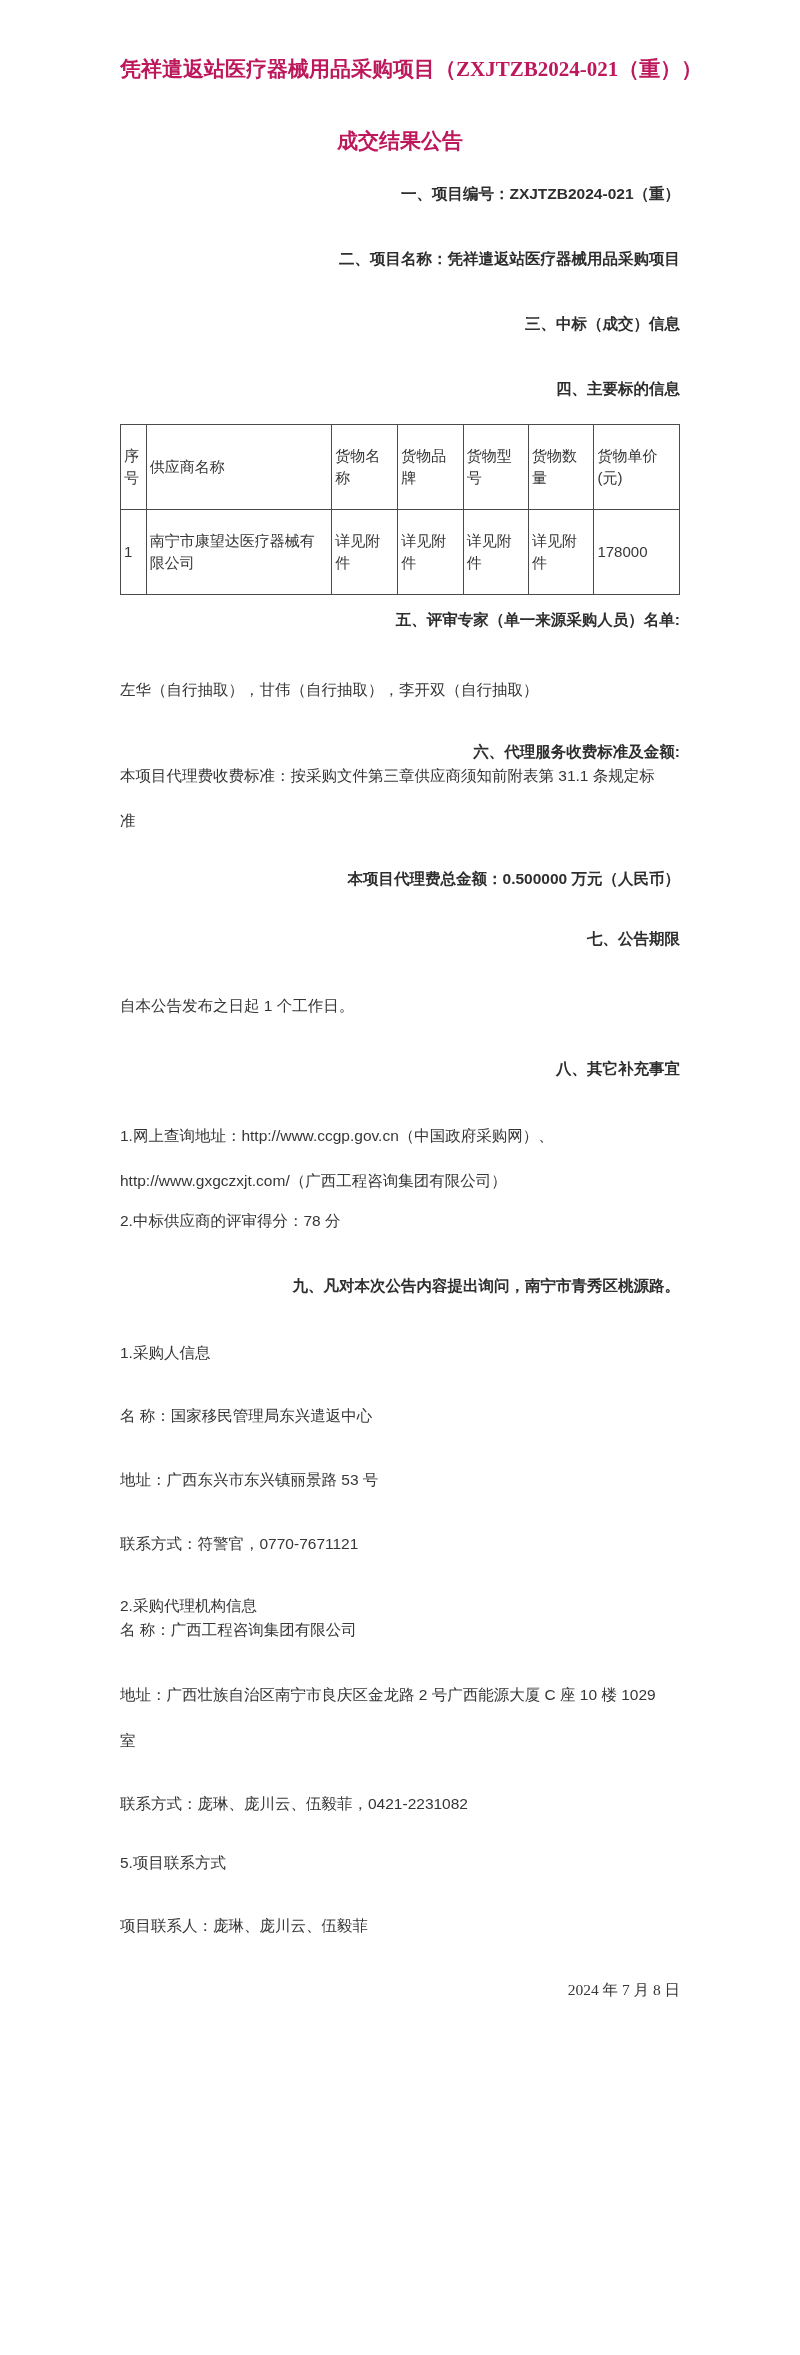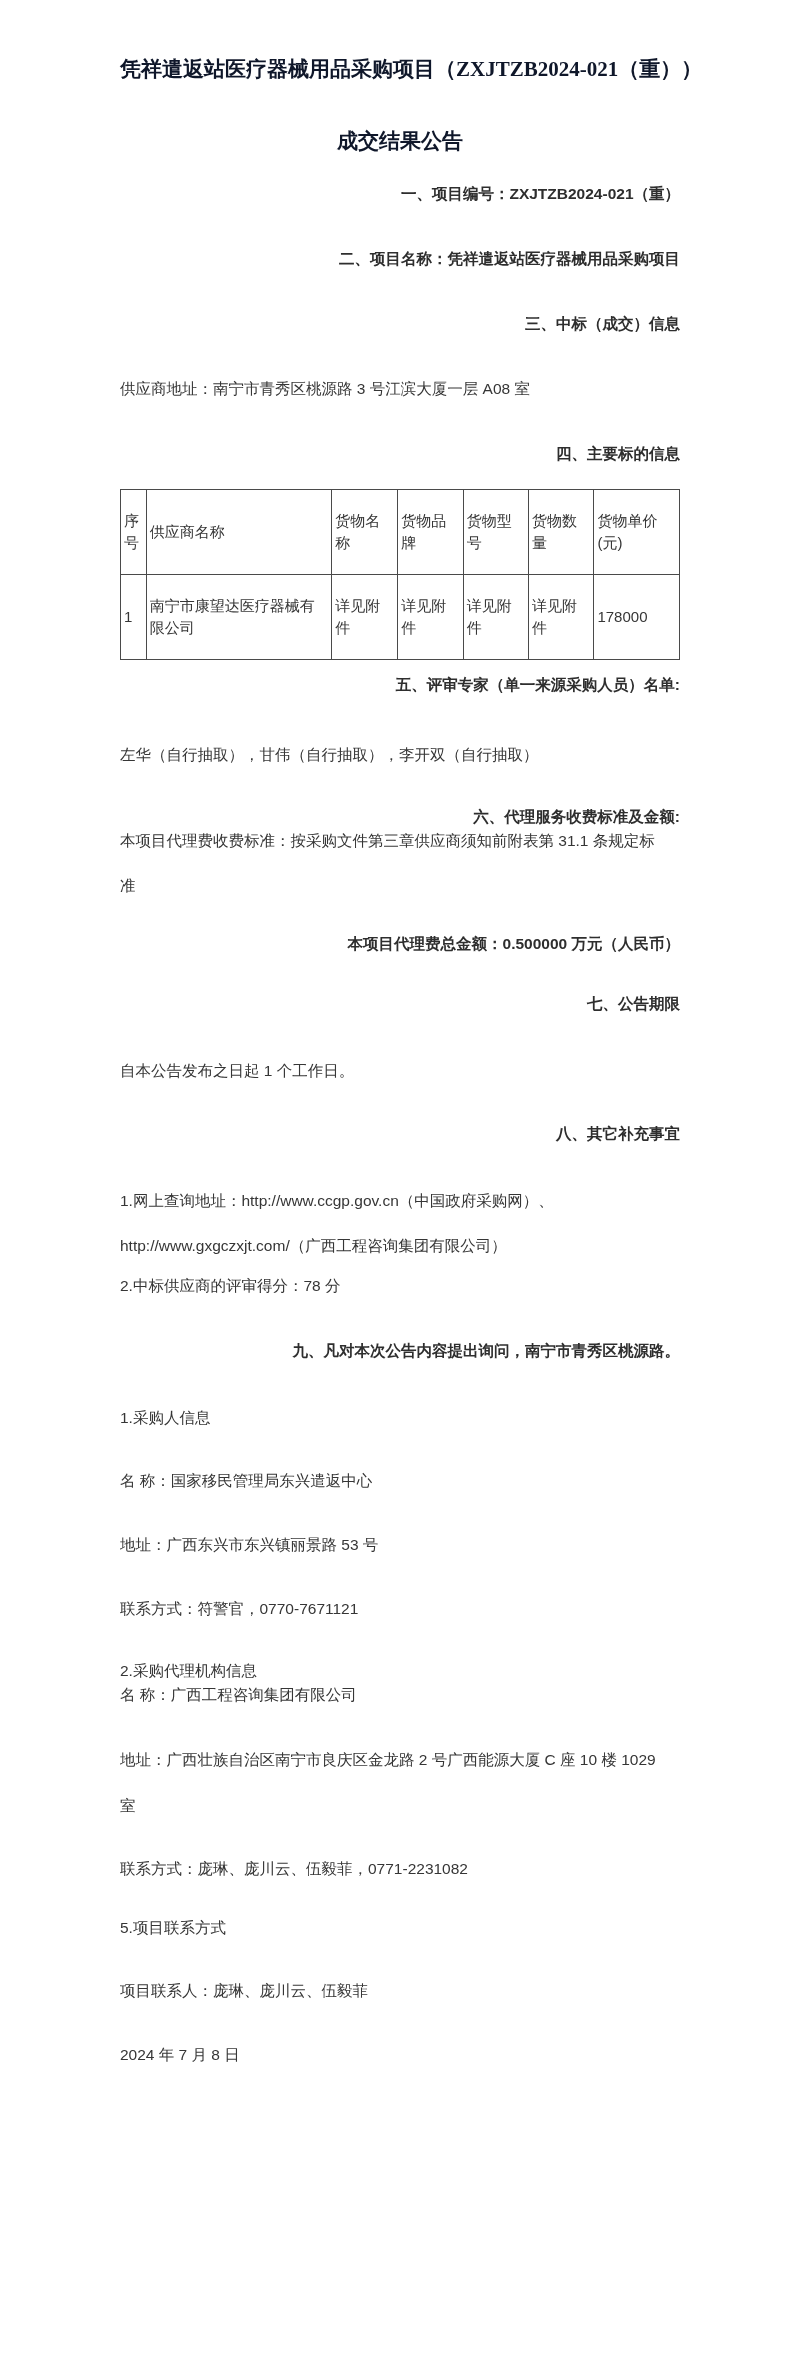--- a/index.html
+++ b/index.html
@@ -19,36 +19,37 @@
     min-height: 2355px;
     padding: 53px 120px 74px 120px;
     background: #ffffff;
   }
   .title {
     font-family: "Liberation Serif", serif;
     font-size: 21px;
     font-weight: 700;
     line-height: 32px;
     text-align: center;
-    color: #0f172a;
+    color: #be185d;
     white-space: nowrap;
   }
   .line {
     font-size: 15.5px;
     line-height: 24px;
     white-space: nowrap;
     color: #363636;
   }
   .h {
     font-weight: 700;
     color: #2e2e2e;
     text-align: right;
   }
   .right {
-    text-align: left;
+    text-align: right;
+    font-family: Liberation Serif, serif;
   }
   table.goods {
     width: 100%;
     border-collapse: collapse;
     table-layout: fixed;
     margin-top: 23px;
   }
   table.goods td {
     border: 1px solid #4a4a4a;
     padding: 2px 3px;
@@ -71,21 +72,20 @@
 <div class="doc">
 
   <div class="title">凭祥遣返站医疗器械用品采购项目（ZXJTZB2024-021（重））</div>
   <div class="title" style="margin-top:40px">成交结果公告</div>
 
   <div class="line h" style="margin-top:25px">一、项目编号：ZXJTZB2024-021（重）</div>
 
   <div class="line h" style="margin-top:41px">二、项目名称：凭祥遣返站医疗器械用品采购项目</div>
 
   <div class="line h" style="margin-top:41px">三、中标（成交）信息</div>
-  <div class="line" style="margin-top:41px">供应商地址：南宁市青秀区桃源路 3 号江滨大厦一层 A08 室</div>
 
   <div class="line h" style="margin-top:41px">四、主要标的信息</div>
 
   <table class="goods">
     <colgroup>
       <col style="width:4.6%">
       <col style="width:33.2%">
       <col style="width:11.8%">
       <col style="width:11.7%">
       <col style="width:11.7%">
@@ -135,19 +135,19 @@
 
   <div class="line h" style="margin-top:41px">九、凡对本次公告内容提出询问，南宁市青秀区桃源路。</div>
   <div class="line" style="margin-top:43px">1.采购人信息</div>
   <div class="line" style="margin-top:39px">名 称：国家移民管理局东兴遣返中心</div>
   <div class="line" style="margin-top:40px">地址：广西东兴市东兴镇丽景路 53 号</div>
   <div class="line" style="margin-top:40px">联系方式：符警官，0770-7671121</div>
   <div class="line" style="margin-top:38px">2.采购代理机构信息</div>
   <div class="line" style="margin-top:0">名 称：广西工程咨询集团有限公司</div>
   <div class="line" style="margin-top:41px">地址：广西壮族自治区南宁市良庆区金龙路 2 号广西能源大厦 C 座 10 楼 1029</div>
   <div class="line" style="margin-top:22px">室</div>
-  <div class="line" style="margin-top:39px">联系方式：庞琳、庞川云、伍毅菲，0771-2231082</div>
+  <div class="line" style="margin-top:39px">联系方式：庞琳、庞川云、伍毅菲，0421-2231082</div>
   <div class="line" style="margin-top:35px">5.项目联系方式</div>
   <div class="line" style="margin-top:39px">项目联系人：庞琳、庞川云、伍毅菲</div>
 
   <div class="line right" style="margin-top:40px">2024 年 7 月 8 日</div>
 
 </div>
 
 </body></html>

